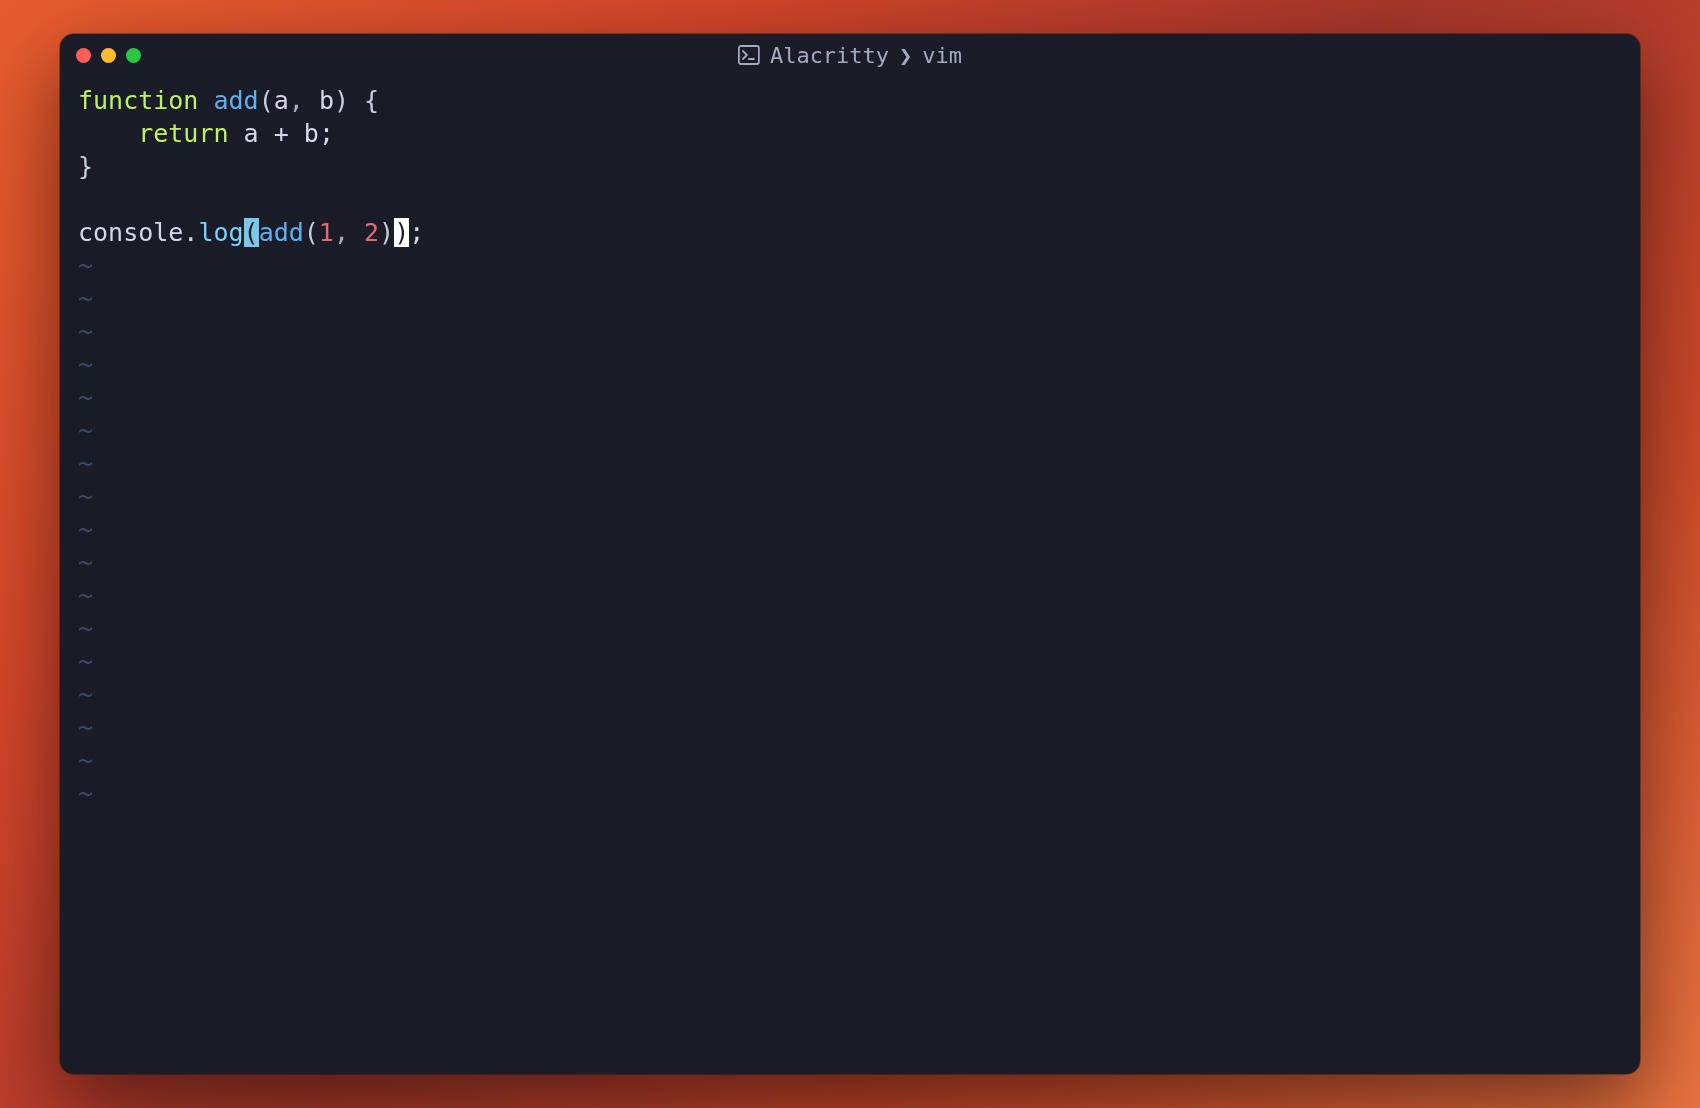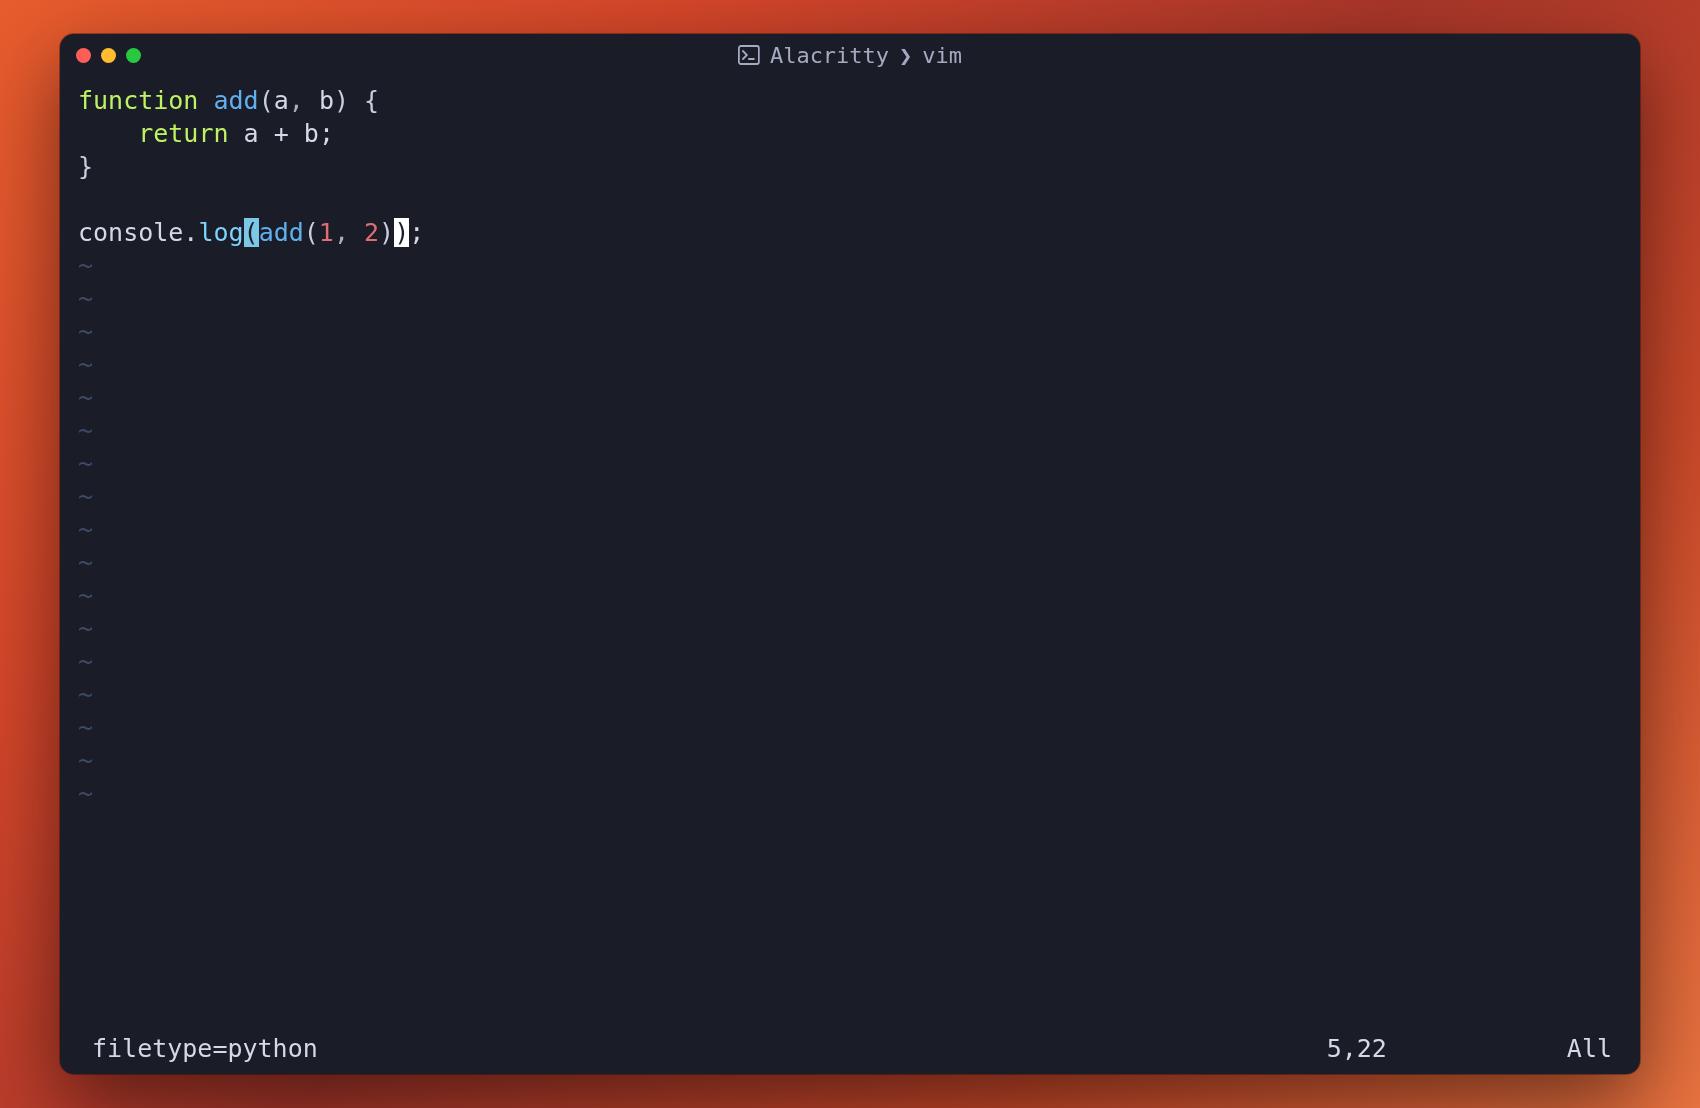--- a/index.html
+++ b/index.html
@@ -134,19 +134,13 @@
 <span class="tilde">~</span>
 <span class="tilde">~</span>
 <span class="tilde">~</span>
 <span class="tilde">~</span>
 <span class="tilde">~</span>
 <span class="tilde">~</span>
 <span class="tilde">~</span>
 <span class="tilde">~</span>
 <span class="tilde">~</span></span></div>
 
-  <div class="statusbar">
-    <span class="status-left">filetype=python</span>
-    <span class="status-spacer"></span>
-    <span class="status-pos">5,22</span>
-    <span class="status-view">All</span>
-  </div>
 </div>
 
 </body></html>

